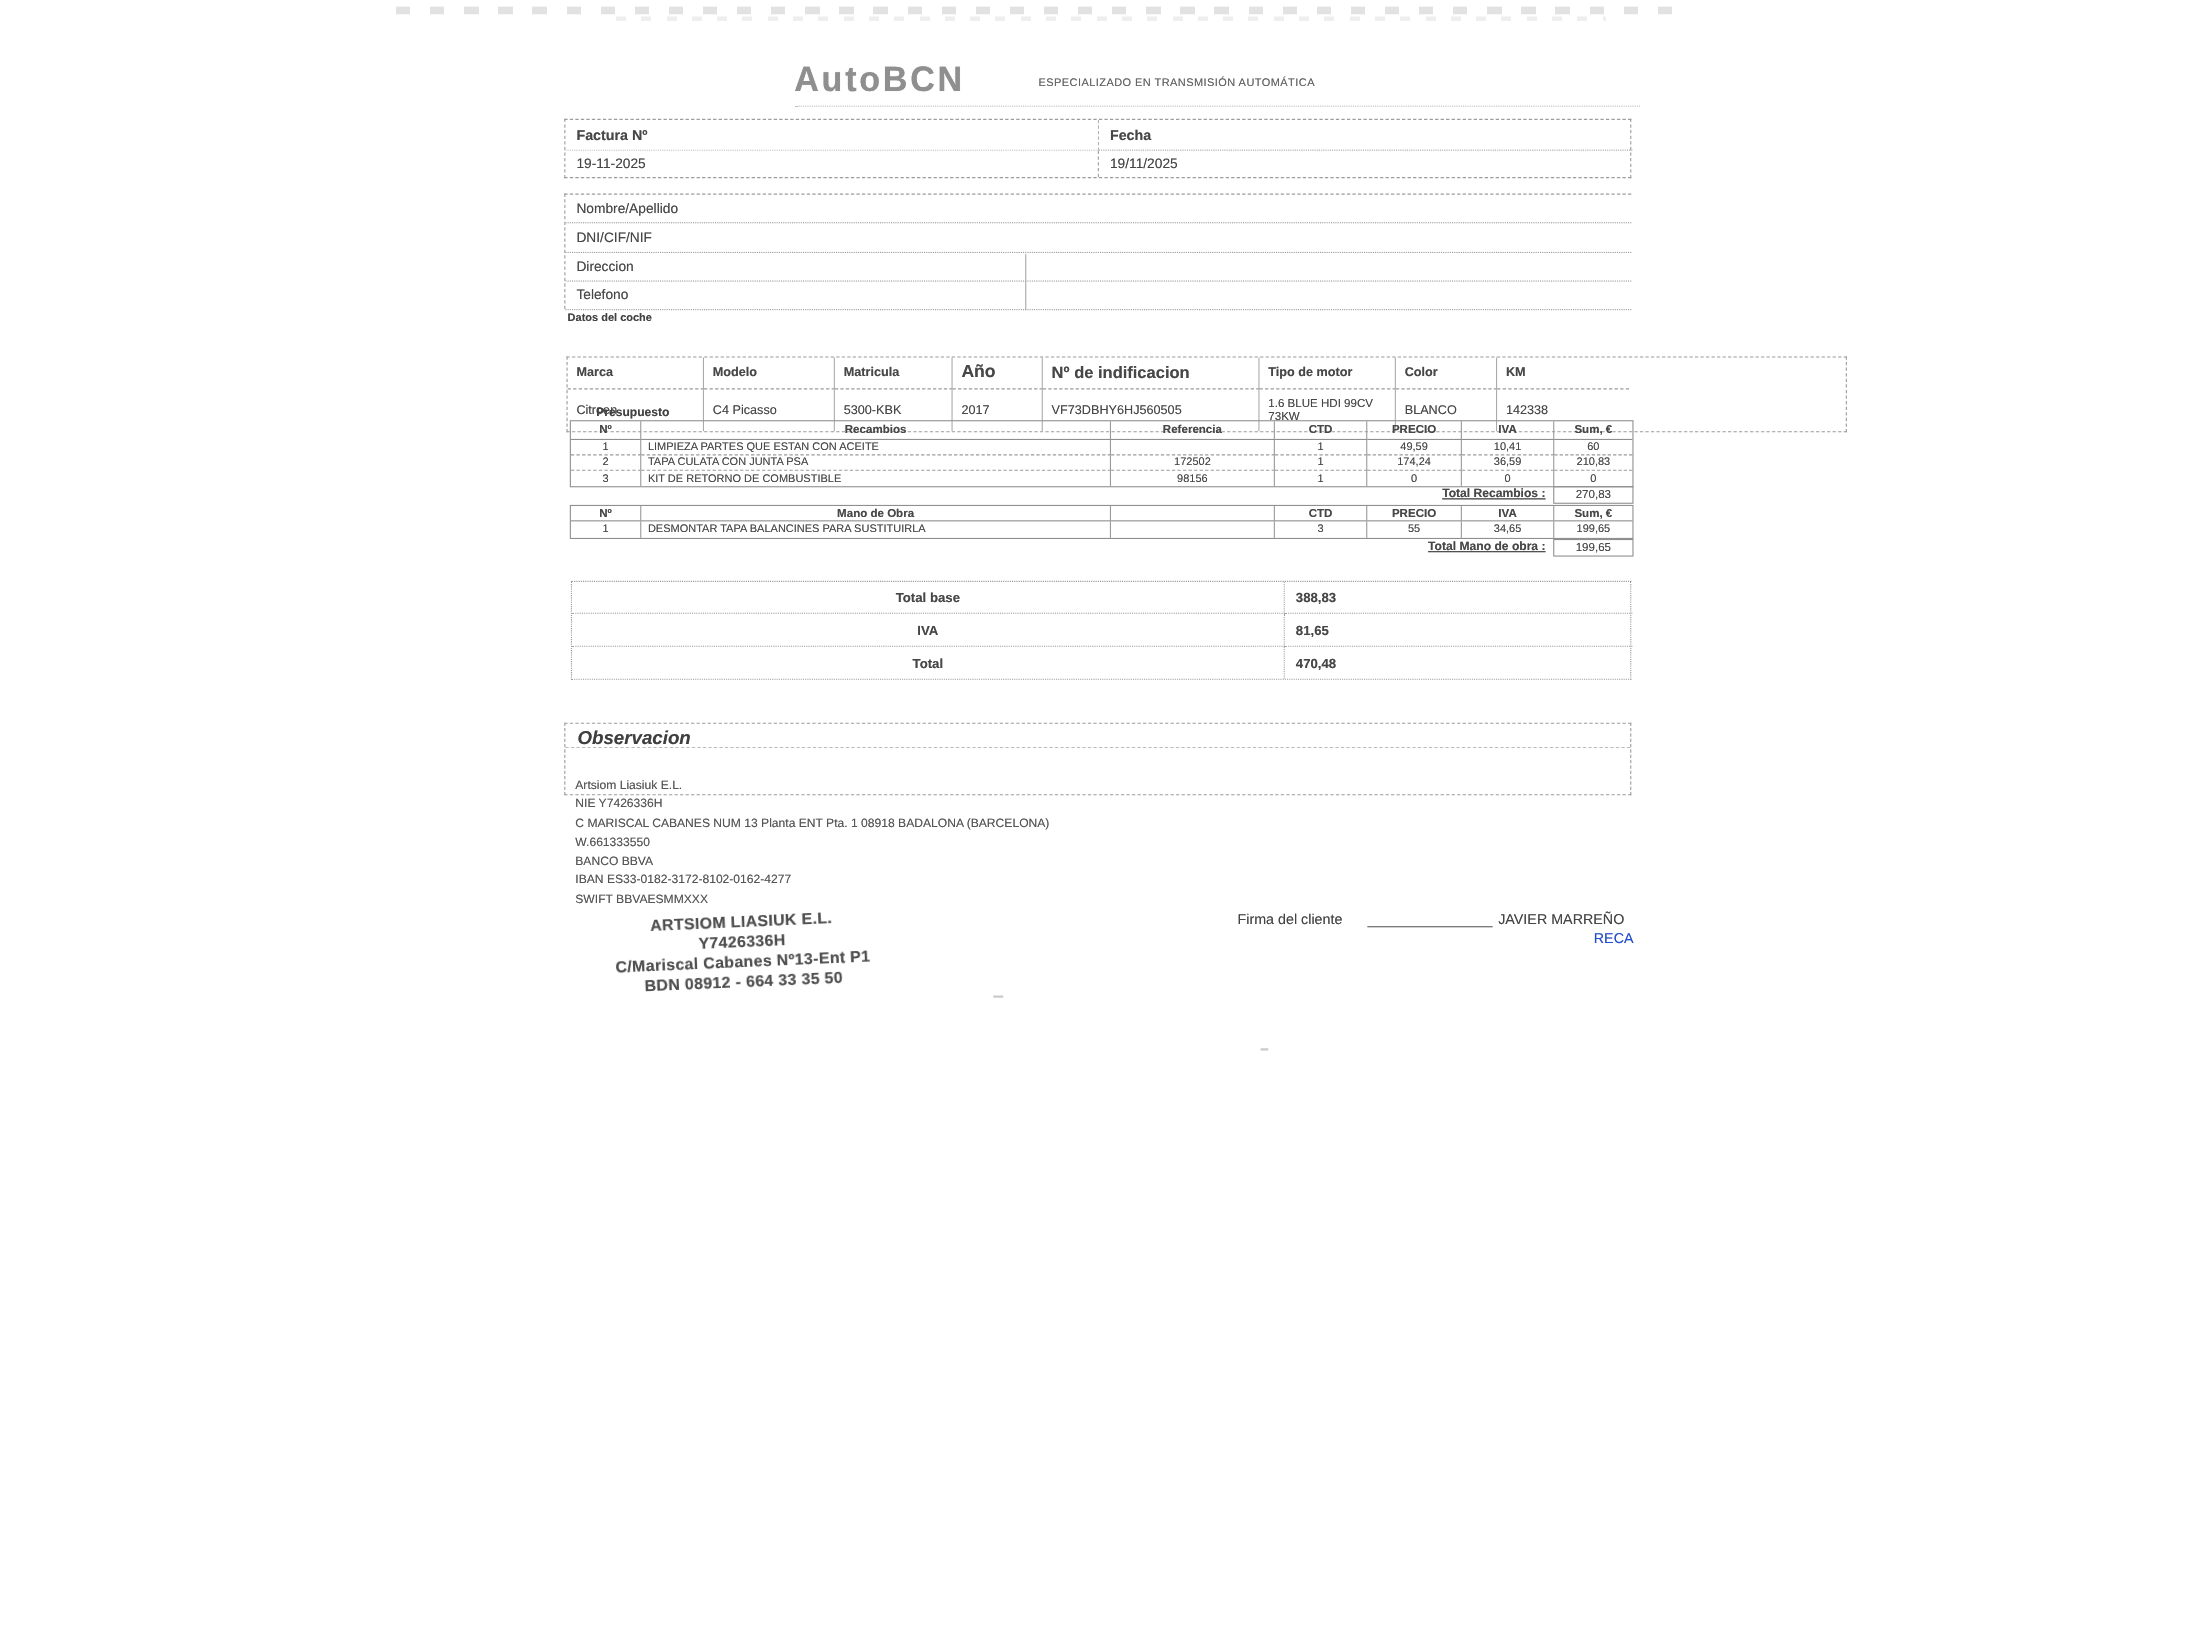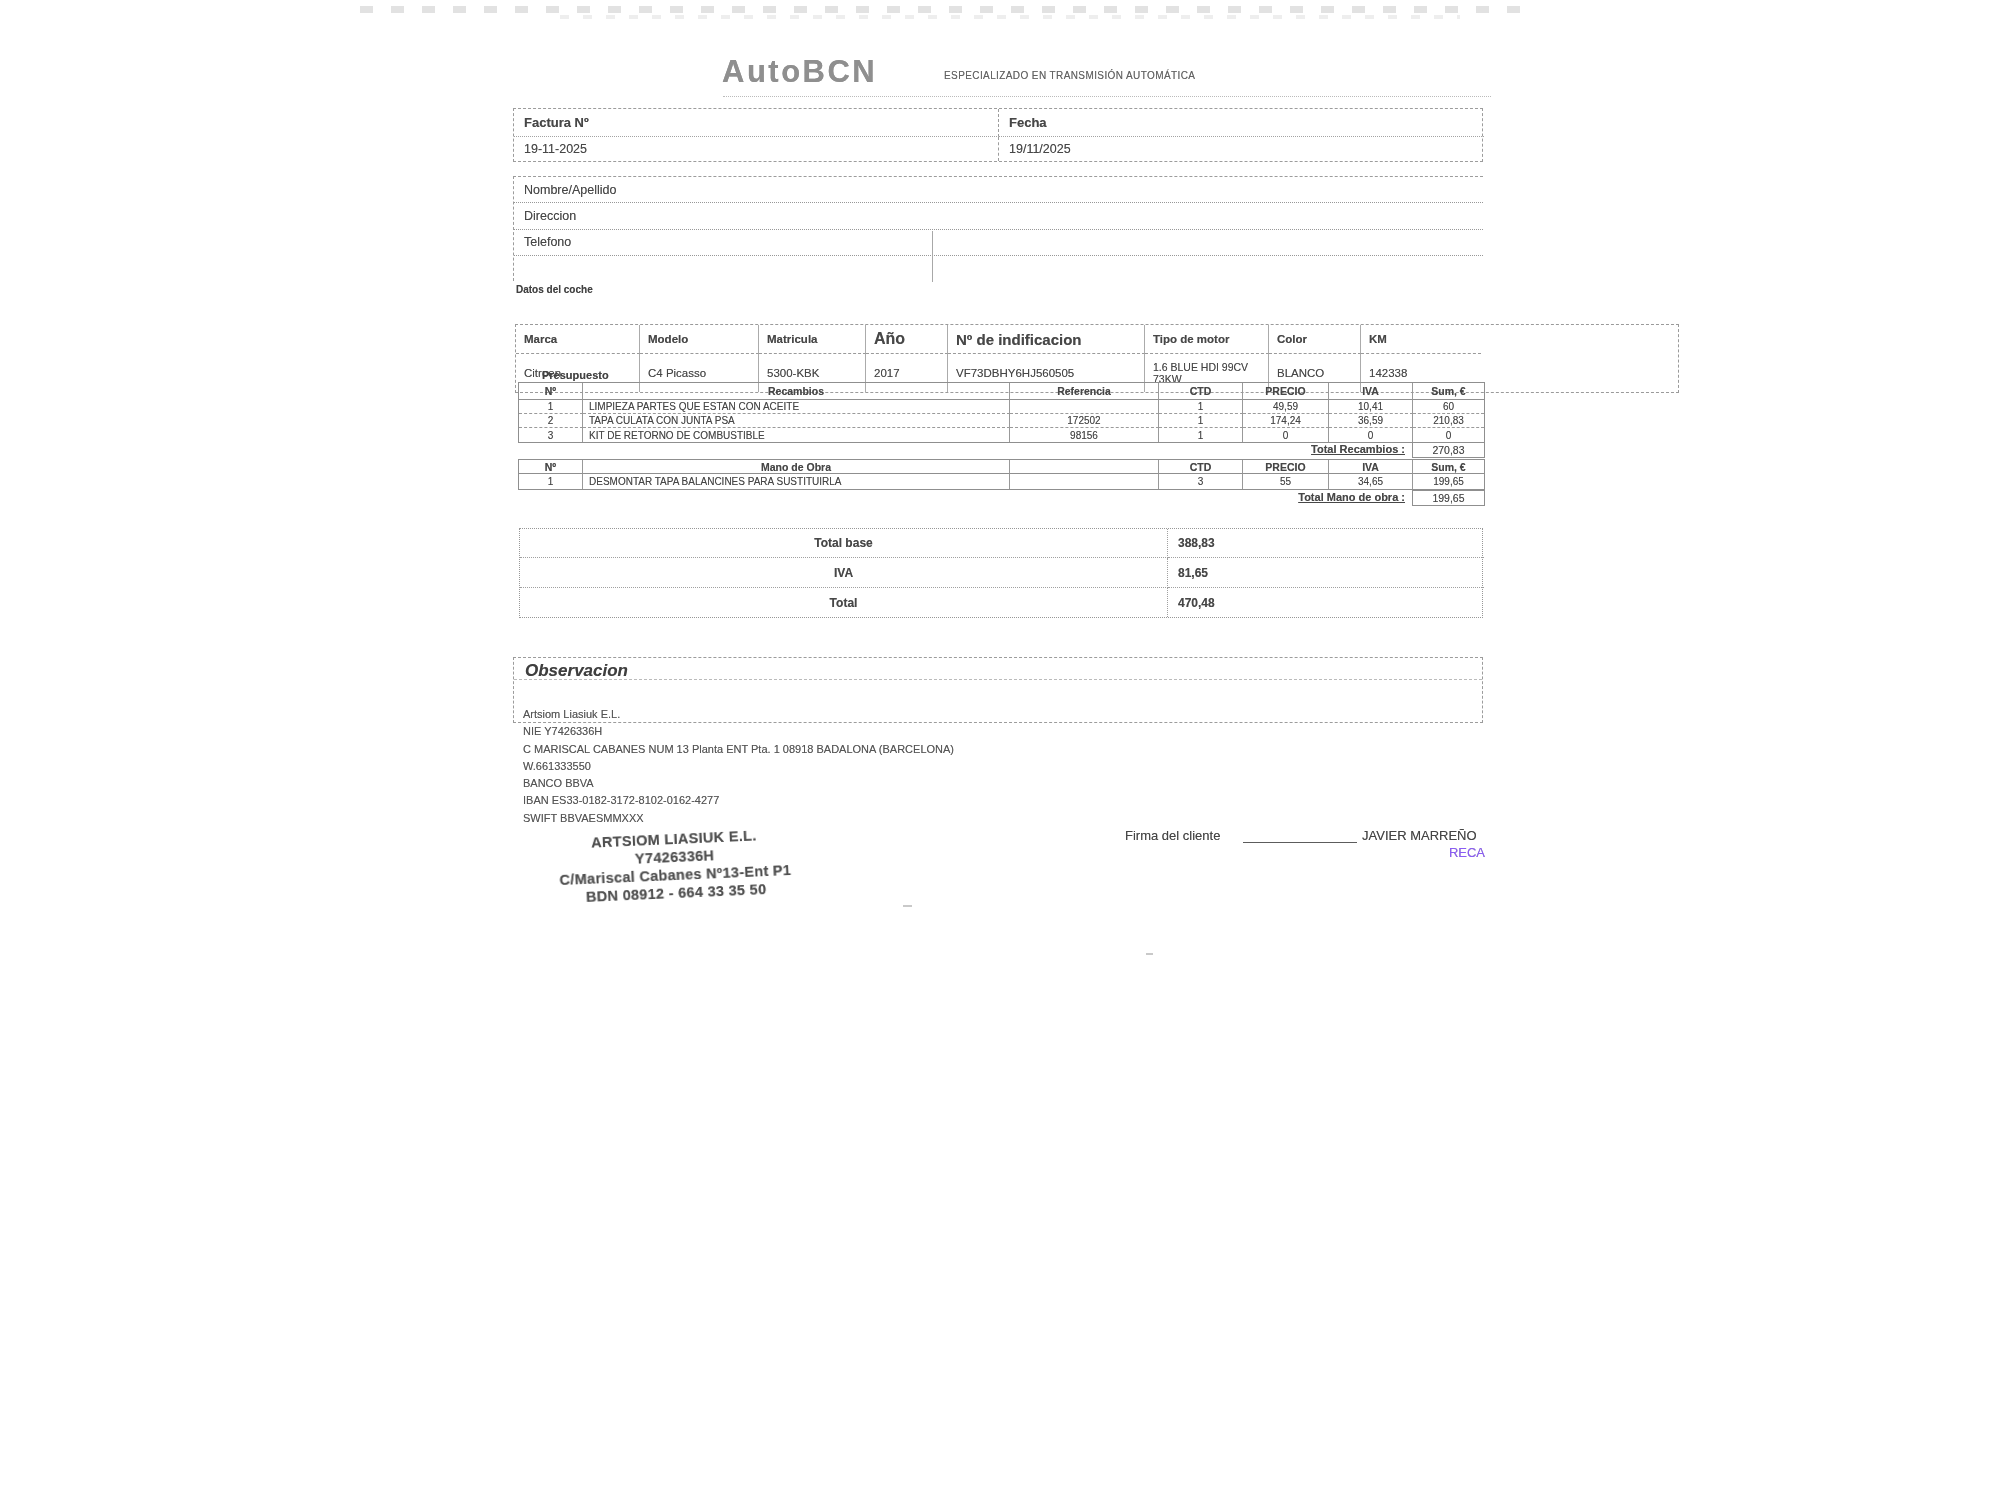--- a/index.html
+++ b/index.html
@@ -99,21 +99,21 @@
 
   
   .stamp { position:absolute; left:545px; top:830px; width:260px; text-align:center;
     transform: rotate(-2.5deg); font-weight:700; font-size:14.5px; line-height:18px;
     color:#4e4e4e; letter-spacing:.3px; filter: blur(.25px); }
 
   
   .sig-label { position:absolute; left:1125px; top:828px; font-size:13px; color:#454545; }
   .sig-line  { position:absolute; left:1243px; top:842px; width:114px; border-bottom:1.5px solid #5c5c5c; }
   .sig-name  { position:absolute; left:1362px; top:828px; font-size:13px; color:#454545; }
-  .sig-name2 { position:absolute; left:1437px; top:845px; width:48px; text-align:right; font-size:13px; color:#8b5cf6; }
+  .sig-name2 { position:absolute; left:1437px; top:845px; width:48px; text-align:right; font-size:13px; color:#1d4ed8; }
 </style>
 </head>
 <body>
 
 <div class="page scantext">
 
   <div class="noise1"></div>
   <div class="noise2"></div>
   <div class="speck" style="left:903px;top:905px;width:9px;height:2px;"></div>
   <div class="speck" style="left:1146px;top:953px;width:7px;height:2px;"></div>
@@ -124,20 +124,21 @@
 
   <div class="factura-box">
     <div class="fb-label fb-c1">Factura Nº</div>
     <div class="fb-label">Fecha</div>
     <div class="fb-value fb-c1">19-11-2025</div>
     <div class="fb-value">19/11/2025</div>
   </div>
 
   <div class="client-box">
     <div class="client-row">Nombre/Apellido</div>
+    <div class="client-row">DNI/CIF/NIF</div>
     <div class="client-row">Direccion</div>
     <div class="client-row">Telefono</div>
     <div class="client-vline"></div>
   </div>
 
   <div class="section-label datos-label">Datos del coche</div>
   <div class="car-table">
     <div class="car-hd">Marca</div>
     <div class="car-hd">Modelo</div>
     <div class="car-hd">Matricula</div>

